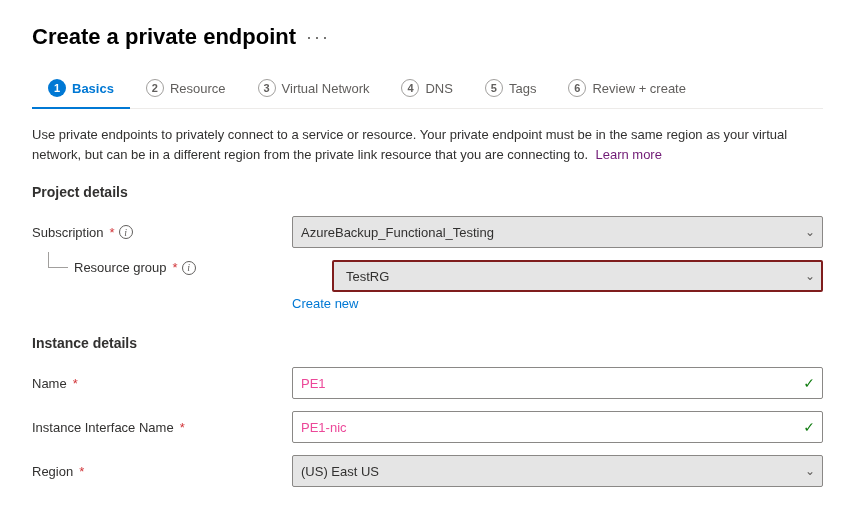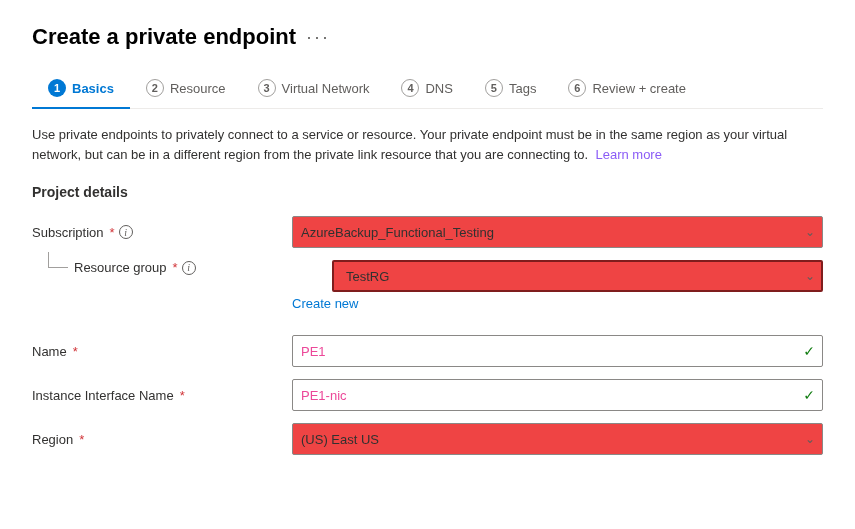--- a/index.html
+++ b/index.html
@@ -79,21 +79,21 @@
 
     
     .description-text {
       font-size: 13px;
       color: #323130;
       line-height: 1.5;
       margin-bottom: 20px;
       max-width: 820px;
     }
     .description-text a {
-      color: #8b5cf6;
+      color: #701a75;
       text-decoration: none;
     }
 
     
     .section-header {
       font-size: 14px;
       font-weight: 600;
       color: #323130;
       margin-bottom: 16px;
       margin-top: 4px;
@@ -145,21 +145,21 @@
     }
 
     .dropdown {
       width: 100%;
       height: 32px;
       border: 1px solid #8a8886;
       border-radius: 2px;
       padding: 0 30px 0 8px;
       font-size: 13px;
       color: #323130;
-      background: #ef4444;
+      background: #e5e5e5;
       appearance: none;
       cursor: pointer;
       outline: none;
     }
     .dropdown-wrapper {
       position: relative;
       width: 100%;
     }
     .dropdown-chevron {
       position: absolute;
@@ -292,20 +292,21 @@
       </div>
     </div>
   </div>
 
   <div style="margin-bottom: 8px;">
     <a class="create-new-link" href="#">Create new</a>
   </div>
 </div>
 
 <div class="form-section">
+  <div class="section-header">Instance details</div>
 
   <div class="form-row">
     <label class="form-label">
       <span>Name</span>
       <span class="required">*</span>
     </label>
     <div class="form-control-wrap">
       <div class="text-input-wrapper">
         <input type="text" class="text-input" value="PE1" style="">
         <span class="input-checkmark">✓</span>

